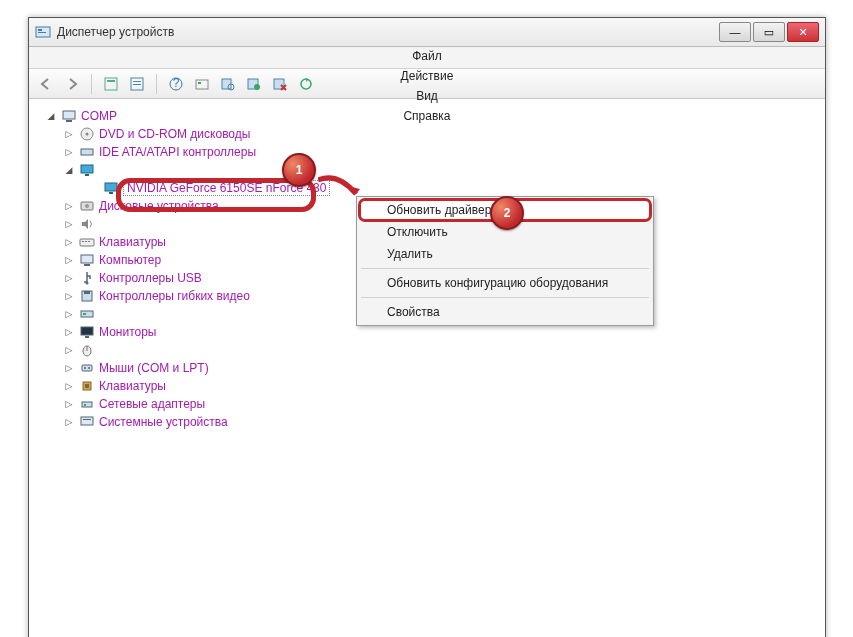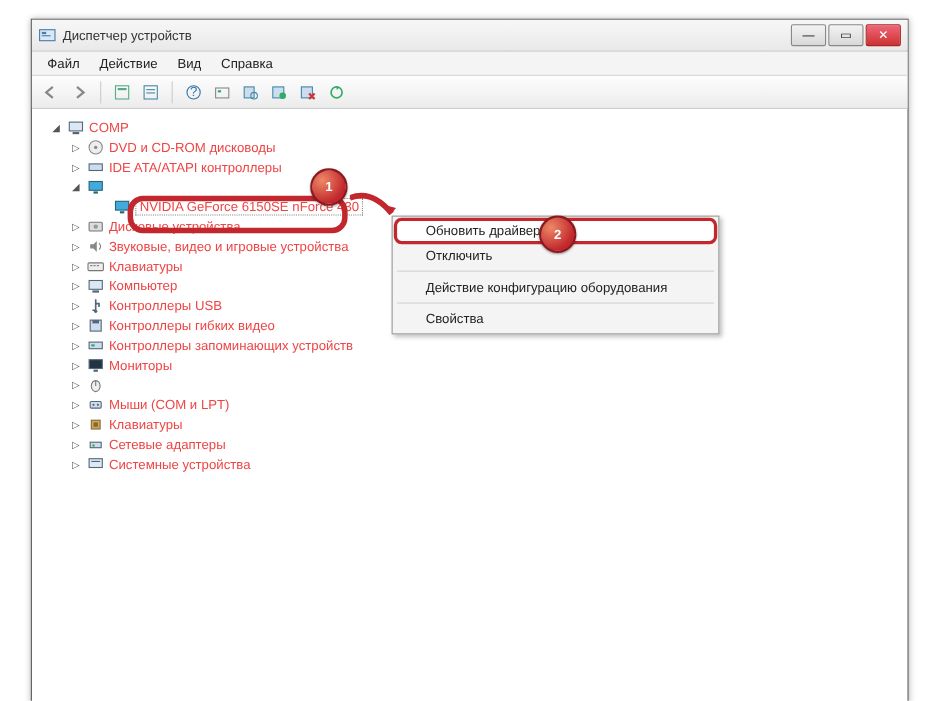--- a/index.html
+++ b/index.html
@@ -10,36 +10,36 @@
 .titlebar { height: 29px; background: linear-gradient(#f7f7f7,#e9e9e9); border-bottom: 1px solid #bbb; display: flex; align-items: center; padding: 0 6px; }
 .title-icon { width:16px; height:16px; margin-right:6px; display:inline-block; }
 .title-icon svg { width:16px; height:16px; }
 .title-text { color:#333; }
 .win-buttons { margin-left:auto; display:flex; gap:0; }
 .win-btn { width:32px; height:20px; border:1px solid #888; background:linear-gradient(#f3f3f3,#d8d8d8); display:flex; align-items:center; justify-content:center; border-radius:2px; margin-left:2px; cursor:default; }
 .win-btn.close { background:linear-gradient(#e67,#c33); border-color:#a22; color:#fff; }
 .win-btn span { font-size:11px; line-height:1; }
 
 
-.menubar { height:22px; background:#f4f4f4; border-bottom:1px solid #d4d4d4; display:flex; align-items:center; padding:0 6px; gap:2px; }
+.menubar { height:22px; background:#f4f4f4; border-bottom:1px solid #d4d4d4; display:flex; align-items:center; padding:0 6px; gap:2px;flex-direction:column; }
 .menu-item { padding:2px 8px; color:#222; cursor:default; }
 
 
 .toolbar { height:30px; background:linear-gradient(#fdfdfd,#ececec); border-bottom:1px solid #c9c9c9; display:flex; align-items:center; padding:0 6px; gap:4px; }
 .tb-sep { width:1px; height:20px; background:#ccc; margin:0 4px; }
 .tb-btn { width:22px; height:22px; display:flex; align-items:center; justify-content:center; border:1px solid transparent; cursor:default; }
 .tb-btn svg { width:16px; height:16px; }
 
 
 .tree-area { padding:8px 4px; overflow:auto; height:calc(100% - 29px - 22px - 30px); }
 .tree-row { display:flex; align-items:center; height:18px; padding-left:var(--ind,10px); white-space:nowrap; }
 .expander { width:12px; text-align:center; color:#555; font-size:9px; cursor:default; }
 .node-icon { width:16px; height:16px; margin:0 4px; display:flex; align-items:center; justify-content:center; }
 .node-icon svg { width:16px; height:16px; }
-.node-label { color:#ef4444; }
+.node-label { color:#a21caf; }
 .tree-row.selected .node-label { background:#fff; border:1px dotted #888; padding:0 3px; }
 
 
 .callout { position:absolute; border:5px solid #c1272d; border-radius:14px; pointer-events:none; }
 .badge { position:absolute; width:34px; height:34px; border-radius:50%; background:radial-gradient(circle at 30% 30%,#e86,#c1272d 70%); color:#fff; font-weight:bold; font-size:18px; display:flex; align-items:center; justify-content:center; border:2px solid #8a1a1f; box-shadow:0 1px 2px rgba(0,0,0,.4); }
 .arrow-svg { position:absolute; }
 
 
 .ctxmenu { position:absolute; background:#f4f4f4; border:1px solid #9a9a9a; box-shadow:2px 2px 4px rgba(0,0,0,.25); padding:2px; }
 .ctx-item { height:22px; display:flex; align-items:center; padding:0 24px 0 28px; color:#222; cursor:default; }
@@ -213,21 +213,20 @@
     </div>
 
     <div class="tree-row" style="--ind:30px">
       <span class="expander">▷</span>
       <span class="node-icon">
           <svg viewBox="0 0 16 16">
             <path d="M3 6 L6 6 L9 3 L9 13 L6 10 L3 10 Z" fill="#888"></path>
             <path d="M11 5 Q14 8 11 11" fill="none" stroke="#888"></path>
           </svg>
         </span>
-      <span class="node-label">Звуковые, видео и игровые устройства</span>
     </div>
 
     <div class="tree-row" style="--ind:30px">
       <span class="expander">▷</span>
       <span class="node-icon">
           <svg viewBox="0 0 16 16">
             <rect x="1" y="5" width="14" height="7" rx="1" fill="#eee" stroke="#777"></rect>
             <rect x="3" y="7" width="2" height="1" fill="#777"></rect>
             <rect x="6" y="7" width="2" height="1" fill="#777"></rect>
             <rect x="9" y="7" width="2" height="1" fill="#777"></rect>
@@ -270,21 +269,20 @@
     </div>
 
     <div class="tree-row" style="--ind:30px">
       <span class="expander">▷</span>
       <span class="node-icon">
           <svg viewBox="0 0 16 16">
             <rect x="2" y="5" width="12" height="6" fill="#cde" stroke="#567"></rect>
             <rect x="4" y="7" width="3" height="2" fill="#3a6"></rect>
           </svg>
         </span>
-      <span class="node-label">Контроллеры запоминающих устройств</span>
     </div>
 
     <div class="tree-row" style="--ind:30px">
       <span class="expander">▷</span>
       <span class="node-icon">
           <svg viewBox="0 0 16 16">
             <rect x="2" y="3" width="12" height="8" fill="#234" stroke="#567"></rect>
             <rect x="6" y="12" width="4" height="2" fill="#567"></rect>
           </svg>
         </span>
@@ -347,22 +345,23 @@
     </div>
 
   </div>
 </div>
 
 <div class="ctxmenu" style="left:356px; top:196px; width:298px;">
   <div class="ctx-item highlight">
       <span>Обновить драйверы...</span>
     </div>
   <div class="ctx-item">Отключить</div>
+  <div class="ctx-item">Удалить</div>
   <div class="ctx-sep"></div>
-  <div class="ctx-item">Действие конфигурацию оборудования</div>
+  <div class="ctx-item">Обновить конфигурацию оборудования</div>
   <div class="ctx-sep"></div>
   <div class="ctx-item bold">Свойства</div>
 </div>
 
 <div class="callout" style="left:116px; top:178px; width:200px; height:34px;"></div>
 <div class="badge" style="left:282px; top:153px;">
     <span>1</span>
   </div>
 
 <svg class="arrow-svg" style="left:318px; top:172px; width:42px; height:32px;">

